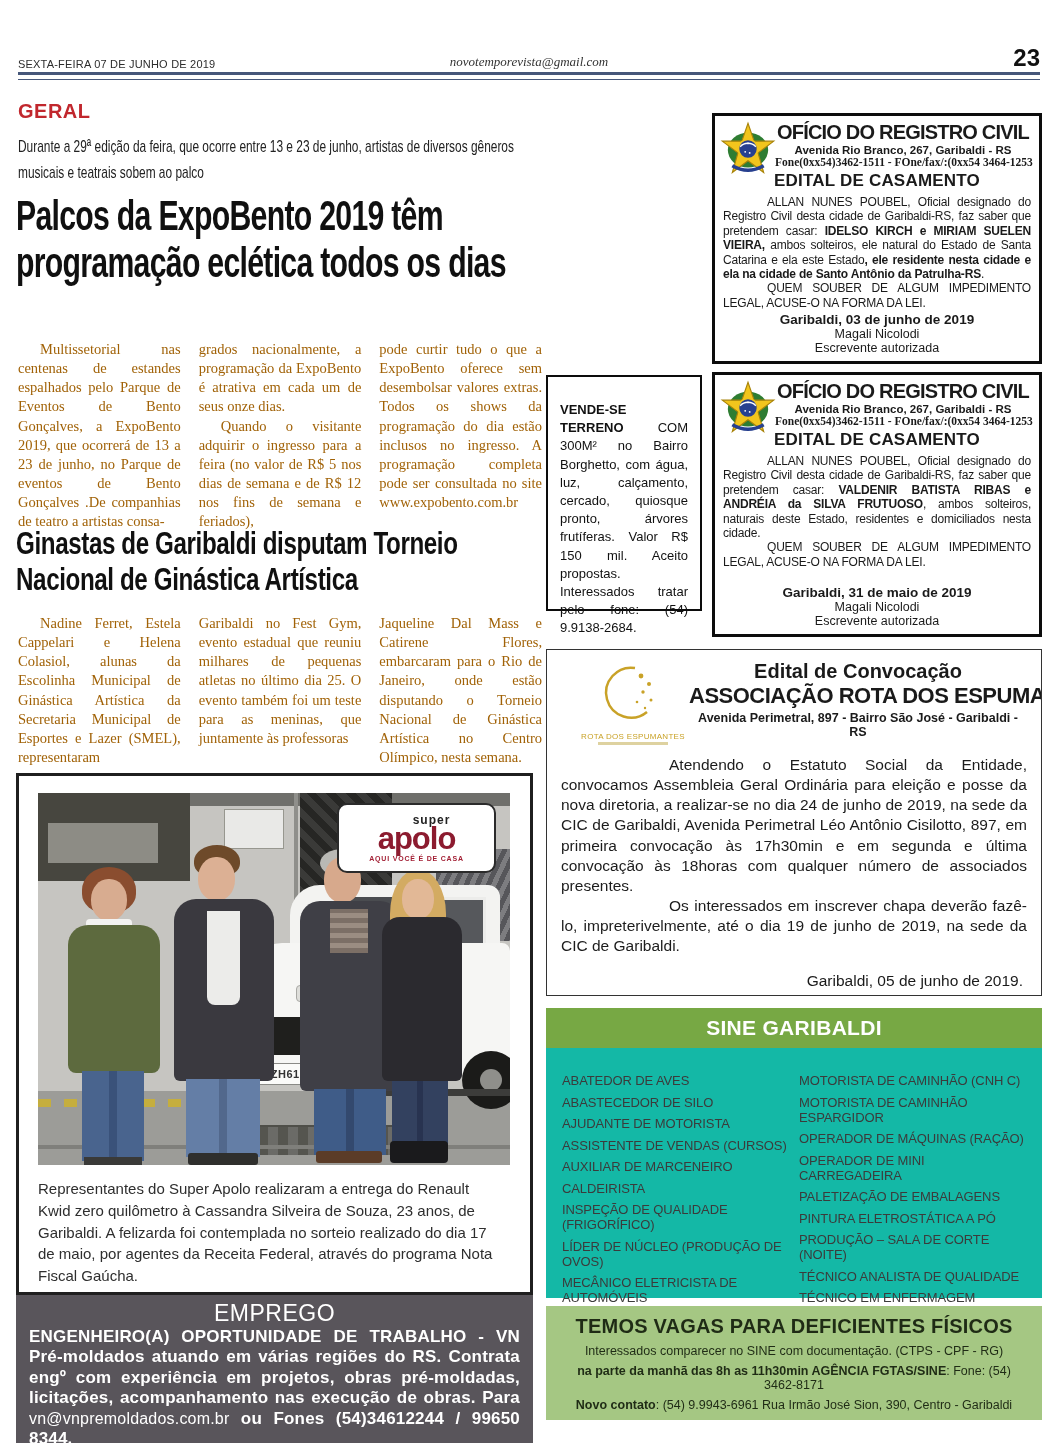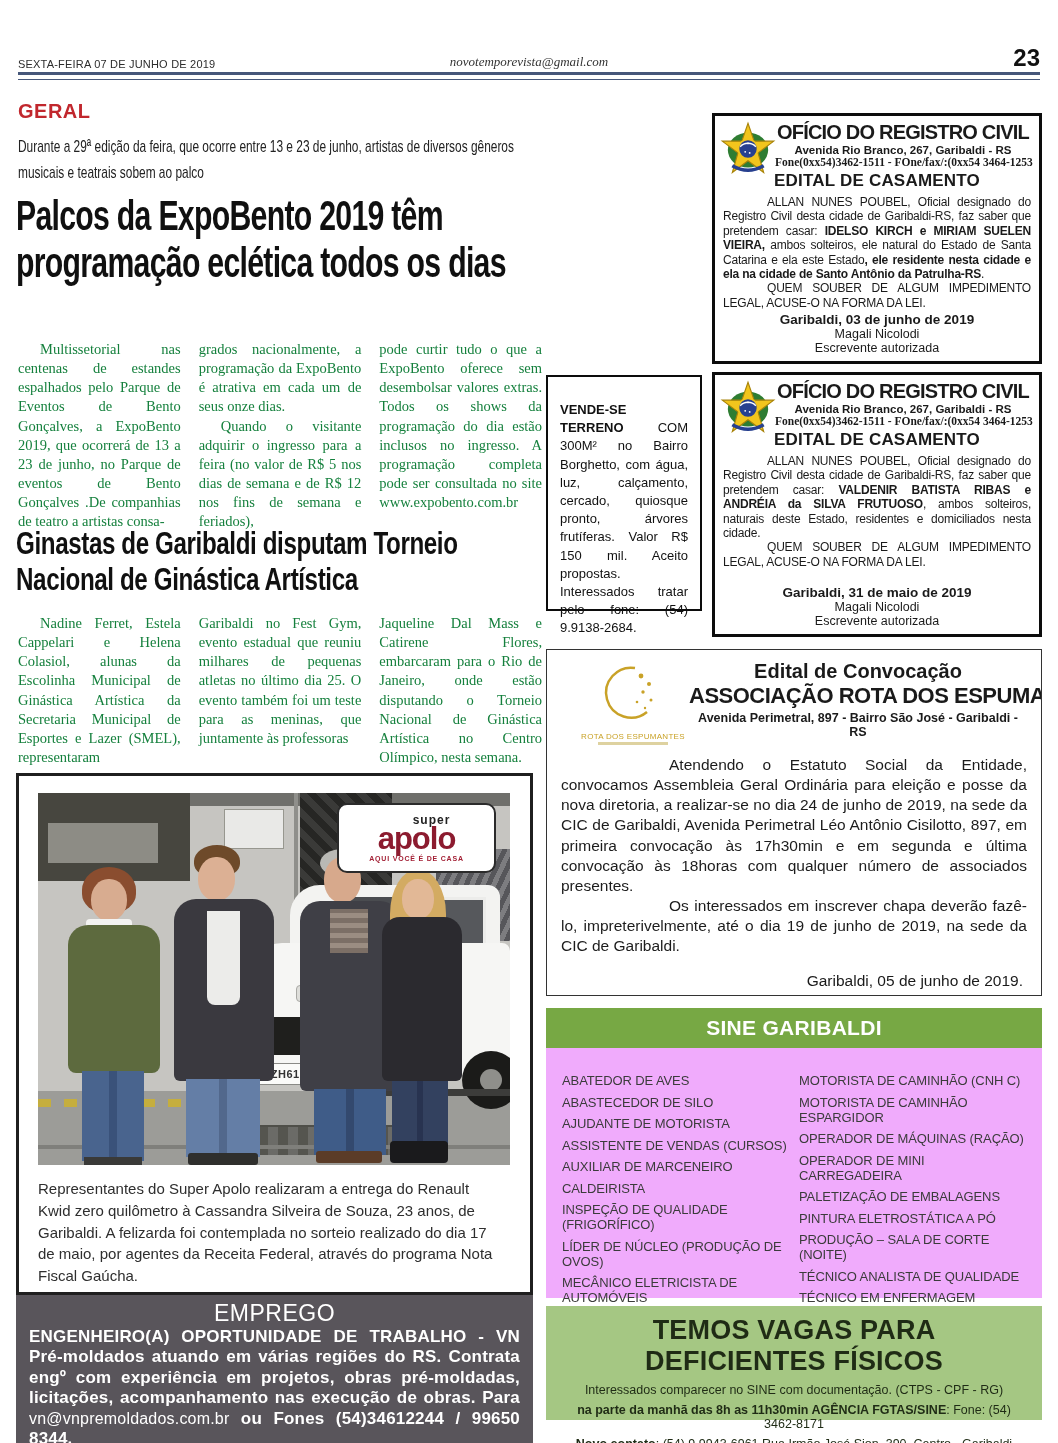--- a/index.html
+++ b/index.html
@@ -24,21 +24,21 @@
   .kicker{position:absolute;left:18px;top:134px;font-size:17px;color:#222;line-height:1.5;}
   .kicker .kline{white-space:nowrap;transform:scaleX(.70);transform-origin:0 0;}
   .h1wrap{position:absolute;left:16px;top:192px;}
   .h1wrap .hline{white-space:nowrap;font-size:42px;font-weight:bold;color:#101010;line-height:1.12;
                  letter-spacing:-1px;transform:scaleX(.72);transform-origin:0 0;}
   .h2wrap{position:absolute;left:16px;top:526px;}
   .h2wrap .hline{white-space:nowrap;font-size:31px;font-weight:bold;color:#101010;line-height:1.16;
                  letter-spacing:-0.5px;transform:scaleX(.78);transform-origin:0 0;}
   .articles{position:absolute;left:18px;width:524px;display:flex;gap:18px;}
   .a1{top:340px;} .a2{top:614px;}
-  .news-col{flex:1;font-family:"Liberation Serif",serif;font-size:14.5px;line-height:1.32;text-align:justify;color:#15803d;}
+  .news-col{flex:1;font-family:"Liberation Serif",serif;font-size:14.5px;line-height:1.32;text-align:justify;color:#a16207;}
   .news-col p{margin:0;}
   .news-col p.ind{text-indent:22px;}
 
   
   .photo-frame{position:absolute;left:16px;top:773px;width:517px;height:522px;border:3px solid #1f1f1f;
                background:#fff;box-sizing:border-box;padding:17px 19px;}
   .photo-canvas{position:relative;width:472px;height:372px;background:#c6c5c1;overflow:hidden;}
   .ph{position:absolute;}
   .photo-caption{margin-top:13px;font-size:15px;line-height:1.45;color:#2e2e2e;width:458px;}
 
@@ -141,28 +141,28 @@
   .rota-t2{font-size:22px;font-weight:bold;letter-spacing:-0.5px;white-space:nowrap;}
   .rota-addr{font-size:12.5px;font-weight:bold;margin-top:2px;}
   .rota-body{margin-top:16px;font-size:15.5px;line-height:1.3;text-align:justify;color:#1c1c1c;}
   .rota-body p{margin:0;text-indent:108px;}
   .rota-date{text-align:right;font-size:15.5px;margin-top:16px;padding-right:4px;}
   .rota-sign{margin-top:15px;margin-left:auto;width:300px;text-align:center;font-size:15.5px;line-height:1.35;}
 
   
   .sine-header{position:absolute;left:546px;top:1008px;width:496px;height:40px;background:#77a844;color:#fff;
                display:flex;align-items:center;justify-content:center;font-size:21px;font-weight:bold;letter-spacing:.3px;}
-  .sine-list{position:absolute;left:546px;top:1048px;width:496px;height:250px;background:#f0abfc;
+  .sine-list{position:absolute;left:546px;top:1048px;width:496px;height:250px;background:#14b8a6;
              box-sizing:border-box;padding:25px 16px;display:flex;gap:10px;}
   .sine-col{flex:1;display:flex;flex-direction:column;gap:6.5px;font-size:13px;color:#3b3b3b;letter-spacing:-0.1px;}
 
   
   .temos{position:absolute;left:546px;top:1306px;width:496px;height:114px;background:#a5c783;color:#1f2b15;
          box-sizing:border-box;padding:9px 18px;text-align:center;}
-  .temos-title{font-size:27px;font-weight:bold;letter-spacing:.2px;}
+  .temos-title{font-size:20px;font-weight:bold;letter-spacing:.2px;}
   .temos-line{font-size:12.5px;margin-top:6px;}
   .temos-line b{font-weight:bold;}
 </style>
 </head>
 <body>
 
 <div class="page">
 
   <div class="meta-row">
     <span class="meta-date">SEXTA-FEIRA 07 DE JUNHO DE 2019</span>

